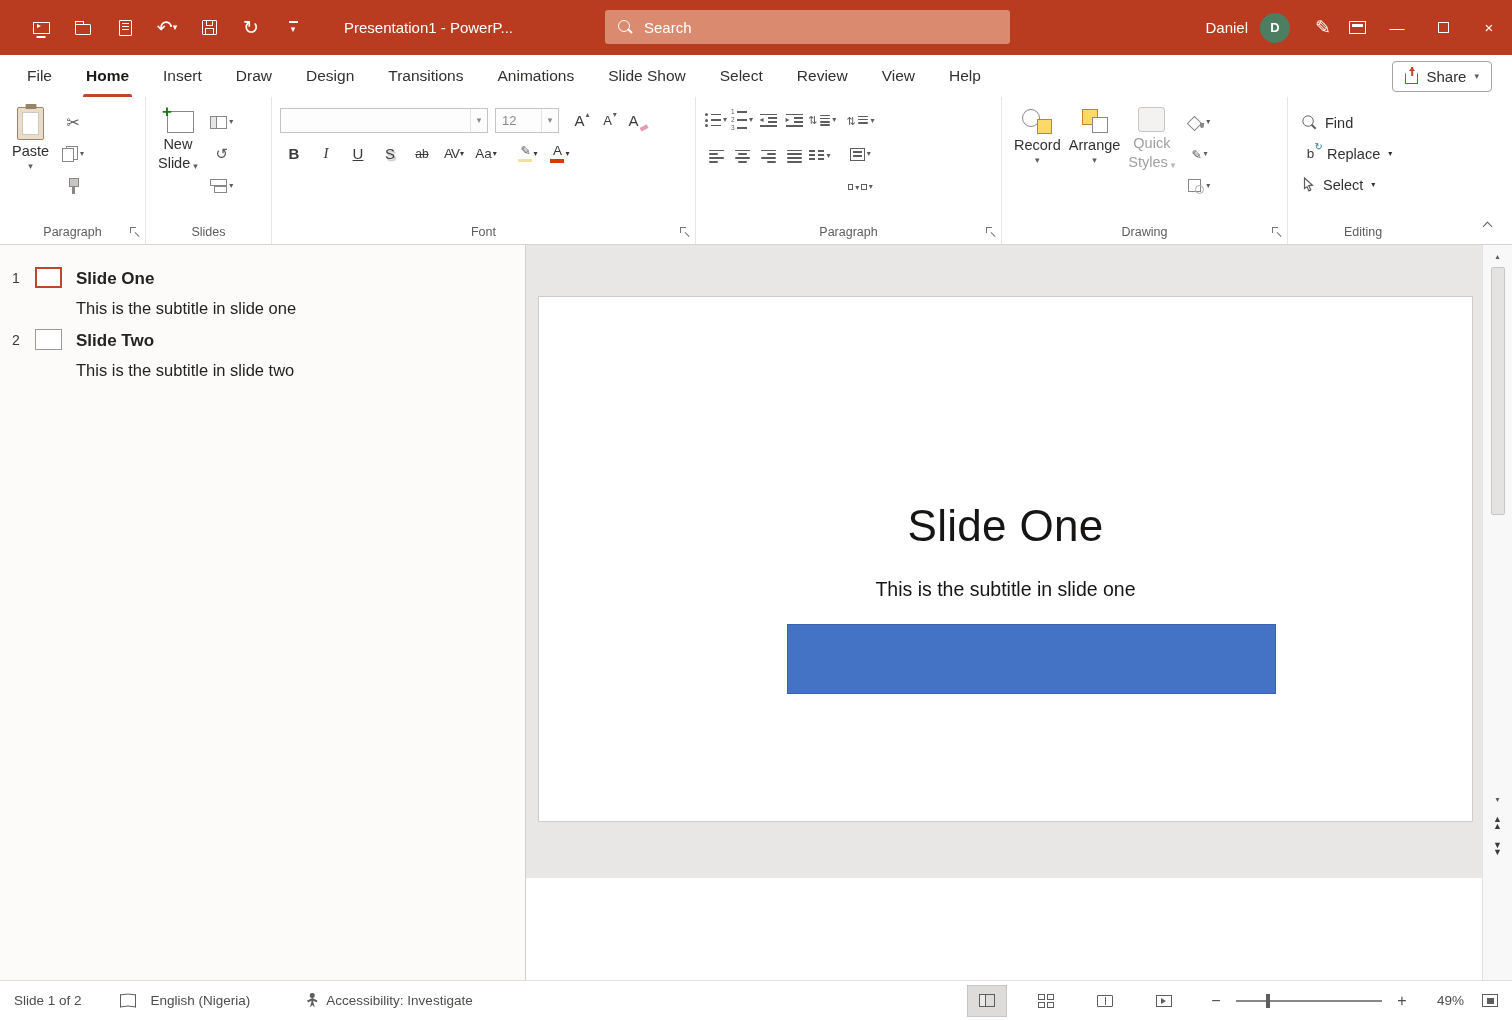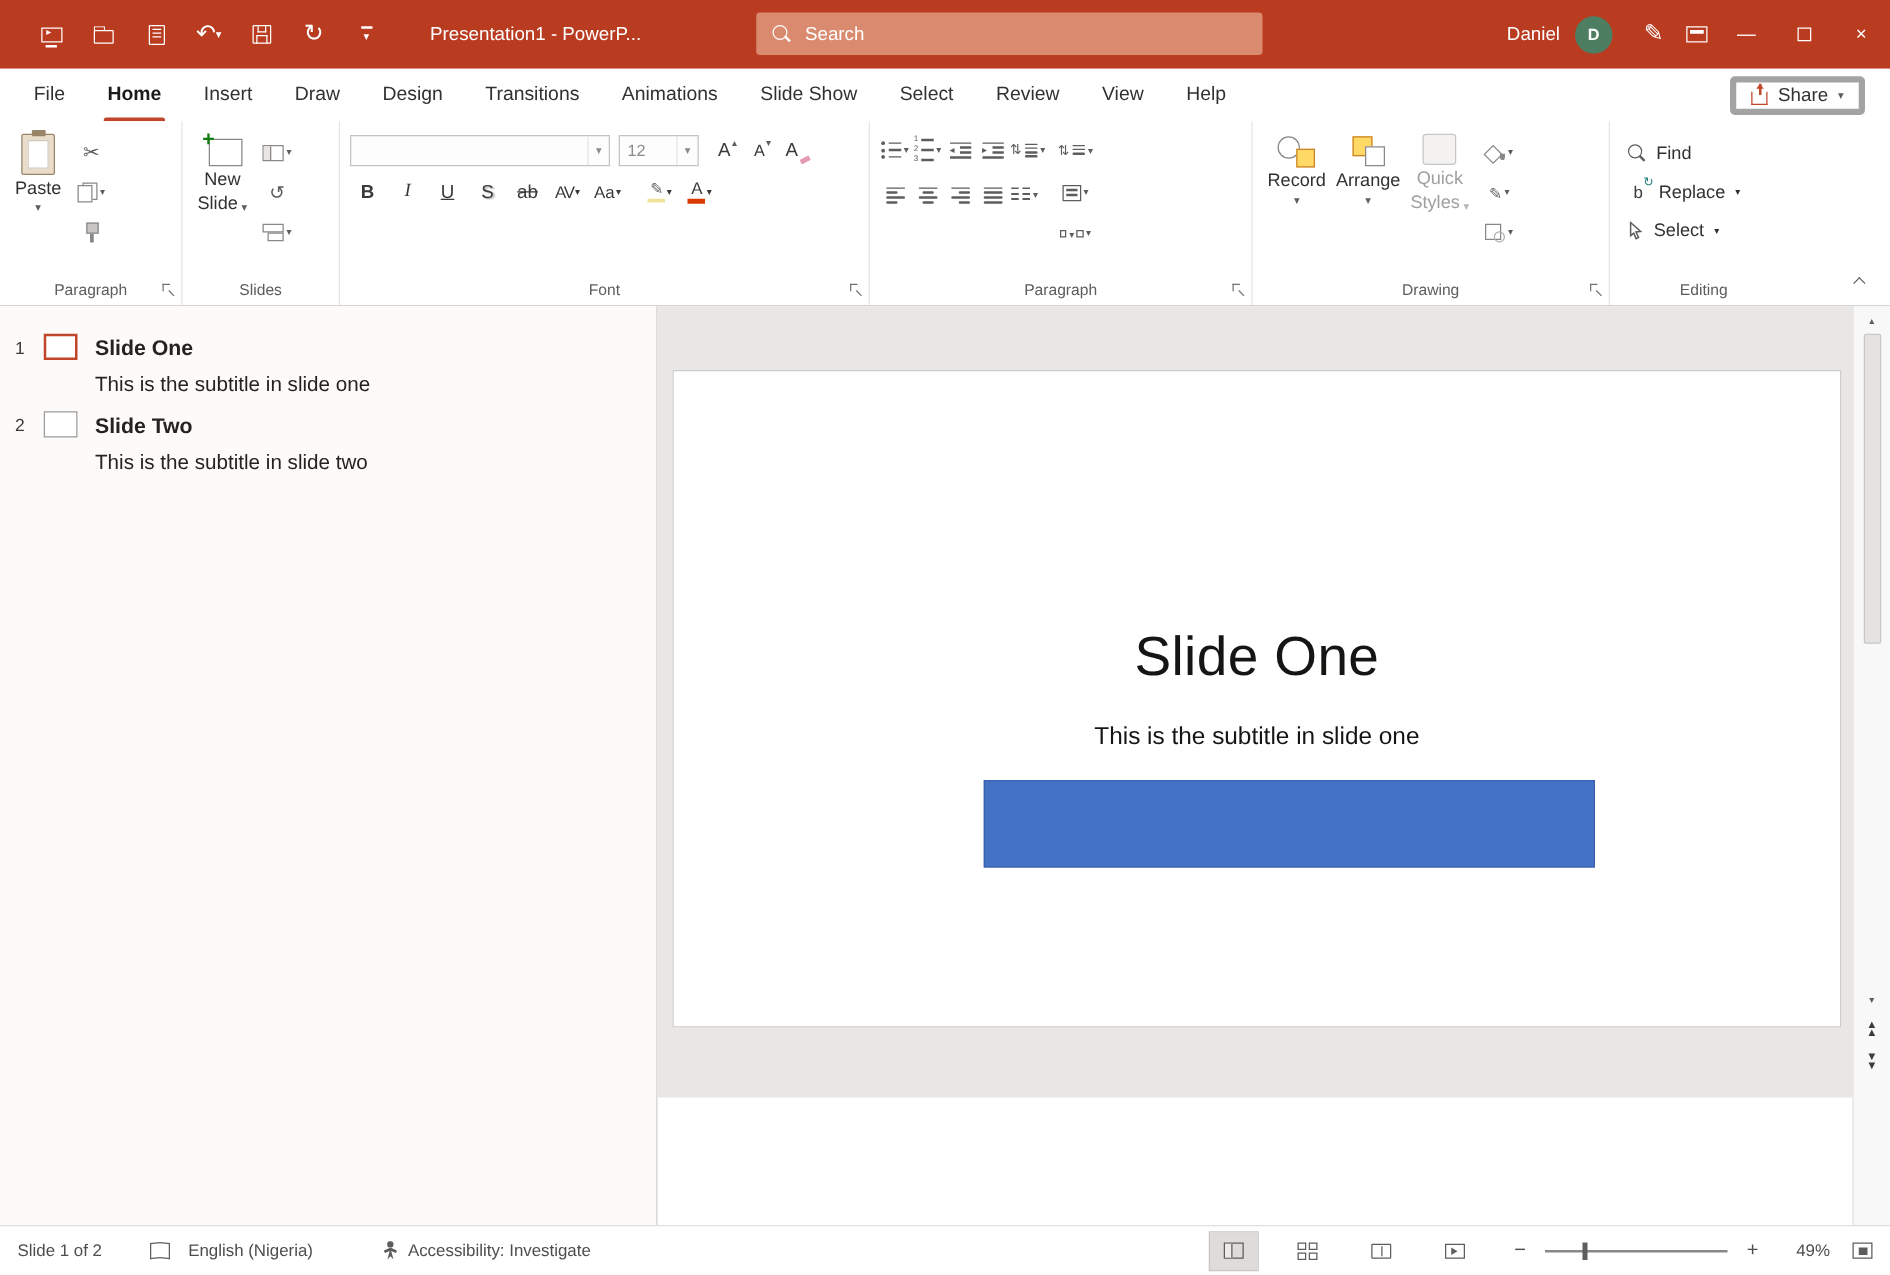--- a/index.html
+++ b/index.html
@@ -37,21 +37,21 @@
 .ribdisp::before{content:"";position:absolute;top:2px;left:2px;right:2px;height:3px;background:#fff}
 .mag{position:relative;width:15px;height:15px;flex:none;display:inline-block}
 .mag::before{content:"";position:absolute;left:0;top:0;width:10px;height:10px;border:1.7px solid currentColor;border-radius:50%}
 .mag::after{content:"";position:absolute;width:6px;height:1.7px;background:currentColor;transform:rotate(45deg);right:0;bottom:2.5px}
 
 
 #tabsrow{position:absolute;top:55px;left:0;right:0;height:42px;background:#fff;display:flex;align-items:stretch;padding-left:10px}
 .tab{position:relative;display:flex;align-items:center;padding:0 17px;font-size:15.5px;color:#323130}
 .tab.selected{color:#1c1b1a;font-weight:700}
 .tab.selected::after{content:"";position:absolute;left:14px;right:14px;bottom:0;height:3px;background:#c0452a;border-radius:2px 2px 0 0}
-.share-btn{margin-left:auto;margin-right:20px;align-self:center;display:flex;align-items:center;gap:8px;height:31px;padding:0 12px;border:5px solid #a3a3a3;border-radius:4px;font-size:15px;color:#323130;background:#fff}
+.share-btn{margin-left:auto;margin-right:20px;align-self:center;display:flex;align-items:center;gap:8px;height:31px;padding:0 12px;border:1px solid #a3a3a3;border-radius:4px;font-size:15px;color:#323130;background:#fff}
 .share-btn .chev{color:#5f5d5b}
 .shareic{position:relative;width:13px;height:11px;border:1.6px solid #c0452a;border-top-color:transparent;margin-top:5px;display:inline-block}
 .shareic::before{content:"";position:absolute;left:50%;transform:translateX(-50%);top:-7px;width:1.6px;height:9px;background:#c0452a}
 .shareic::after{content:"";position:absolute;left:50%;transform:translateX(-50%);top:-10px;border:3.5px solid transparent;border-bottom:4px solid #c0452a}
 
 
 #ribbon{position:absolute;top:97px;left:0;right:0;height:148px;background:#fff;border-bottom:1px solid #d6d4d2;display:flex}
 .rgroup{position:relative;border-right:1px solid #e8e6e4;padding:4px 4px 24px 8px;flex:none}
 .glabel{position:absolute;bottom:5px;left:0;right:0;text-align:center;font-size:12.5px;color:#5f5d5b}
 .launcher{position:absolute;right:5px;bottom:7px;width:11px;height:11px}
@@ -92,21 +92,21 @@
 .combo .carrow{width:17px;align-self:stretch;display:flex;align-items:center;justify-content:center;border-left:1px solid #e7e5e3;color:#8c8a88}
 .fname{width:208px;margin-right:7px}
 .fsize{width:64px;margin-right:9px}
 .fbtn{display:inline-flex;align-items:center;justify-content:center;min-width:28px;height:25px;color:#3b3a39;font-size:15px;gap:1px}
 .suparrow{font-size:8px;color:#5f5d5b;align-self:flex-start;margin-top:2px}
 .eraser{width:8px;height:3.5px;background:#e599b2;transform:rotate(-28deg);align-self:flex-end;margin-bottom:4px;display:inline-block}
 .bold{font-weight:700}
 .ital{font-style:italic;font-family:"Liberation Serif",serif}
 .und{text-decoration:underline}
 .shad{text-shadow:1.5px 1.5px 1.5px #ababab}
-.strike{text-decoration:line-through;font-size:15px}
+.strike{text-decoration:line-through;font-size:12px}
 .avtxt{font-size:13.5px;letter-spacing:-1px}
 .aatxt{font-size:13.5px}
 .stack{display:inline-flex;flex-direction:column;align-items:center;line-height:1}
 .stack .At{font-size:13.5px;color:#3b3a39}
 .cbar{width:14px;height:3.5px;margin-top:1.5px;display:inline-block}
 .cbar.red{background:#d83b01}
 .cbar.yel{background:#efe39a}
 .peng{font-size:12.5px;color:#5f5d5b}
 
 .pwrap{display:flex;padding-top:7px}

